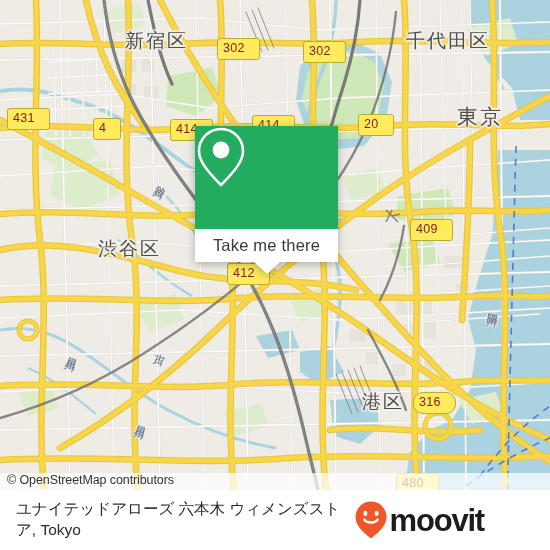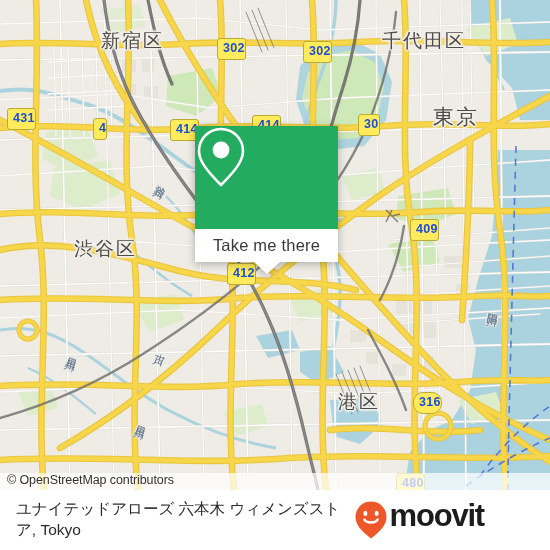--- a/index.html
+++ b/index.html
@@ -29,41 +29,42 @@
     position:absolute;
     color:#4d4d4d;
     font-weight:400;
     white-space:nowrap;
     text-shadow:
       1.6px 0 1.4px #f2efe9, -1.6px 0 1.4px #f2efe9,
       0 1.6px 1.4px #f2efe9, 0 -1.6px 1.4px #f2efe9,
       1.2px 1.2px 1.4px #f2efe9, -1.2px -1.2px 1.4px #f2efe9,
       1.2px -1.2px 1.4px #f2efe9, -1.2px 1.2px 1.4px #f2efe9;
     pointer-events:none;
+    margin-left:24px;
   }
   .maplabel.district{font-size:19px;letter-spacing:2px;}
   .maplabel.city{font-size:21px;letter-spacing:2px;}
   .river{
     position:absolute;font-size:11px;color:#6a7f96;white-space:nowrap;
     writing-mode:vertical-rl;letter-spacing:1px;
     text-shadow:1.2px 0 1px #efece6,-1.2px 0 1px #efece6,0 1.2px 1px #efece6,0 -1.2px 1px #efece6;
     pointer-events:none;
   }
 
   
   .shield{
     position:absolute;
     background:#ffeb5b;
     border:1.5px solid #b9ab33;
     border-radius:3px;
-    color:#1d4ed8;
+    color:#7f1d1d;
     font-size:12.5px;
-    font-weight:700;
+    font-weight:400;
     line-height:1;
-    padding:3px 0 4px 5px;
+    padding:3px 14px 4px 5px;
     letter-spacing:0.3px;
   }
 
   
   #card{
     position:absolute;
     left:195px;top:126px;width:143px;
     filter:drop-shadow(0 2px 4px rgba(0,0,0,0.28));
   }
   #card-head{
@@ -97,21 +98,21 @@
     box-sizing:border-box;
     padding:0 10px 0 16px;
   }
   #footer-title{
     flex:1;
     font-size:15.5px;
     line-height:1.35;
     color:#2b2b2b;
     padding-right:10px;
   }
-  #logo{display:flex;align-items:flex-start;gap:2px;padding-right:8px;}
+  #logo{display:flex;align-items:center;gap:2px;padding-right:8px;}
   #logo .wordmark{
     font-size:31px;font-weight:700;color:#1c1c1c;letter-spacing:-1.2px;
     line-height:1;
   }
 </style>
 </head>
 <body>
 
 <div id="app">
 
@@ -404,21 +405,21 @@
     <div class="river" style="left:158px;top:178px;transform:rotate(28deg);">渋谷川</div>
     <div class="river" style="left:156px;top:345px;transform:rotate(20deg);">古川</div>
     <div class="river" style="left:487px;top:305px;transform:rotate(12deg);">隅田川</div>
 
     <div class="shield" style="left:217px;top:38px;">302</div>
     <div class="shield" style="left:303px;top:41px;">302</div>
     <div class="shield" style="left:7px;top:108px;text-align:center;">431</div>
     <div class="shield" style="left:93px;top:118px;">4</div>
     <div class="shield" style="left:170px;top:119px;">414</div>
     <div class="shield" style="left:252px;top:115px;">414</div>
-    <div class="shield" style="left:358px;top:114px;">30</div>
+    <div class="shield" style="left:358px;top:114px;">20</div>
     <div class="shield" style="left:410px;top:219px;">409</div>
     <div class="shield" style="left:227px;top:263px;">412</div>
     <div class="shield" style="left:413px;top:392px;border-radius:10px;">316</div>
     <div class="shield" style="left:396px;top:473px;">480</div>
 
     <div class="attrib">© OpenStreetMap contributors</div>
 
     <div id="card">
       <div id="card-head">
         <svg width="52" height="62" viewBox="0 0 52 62">

